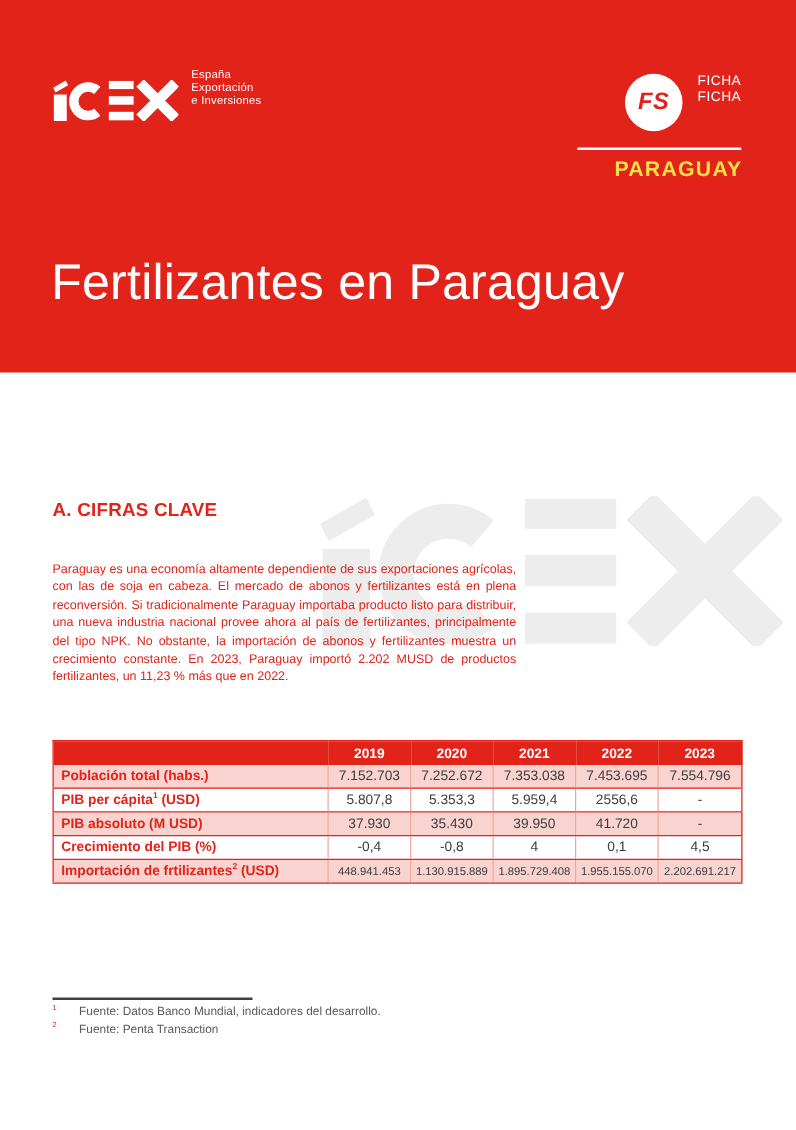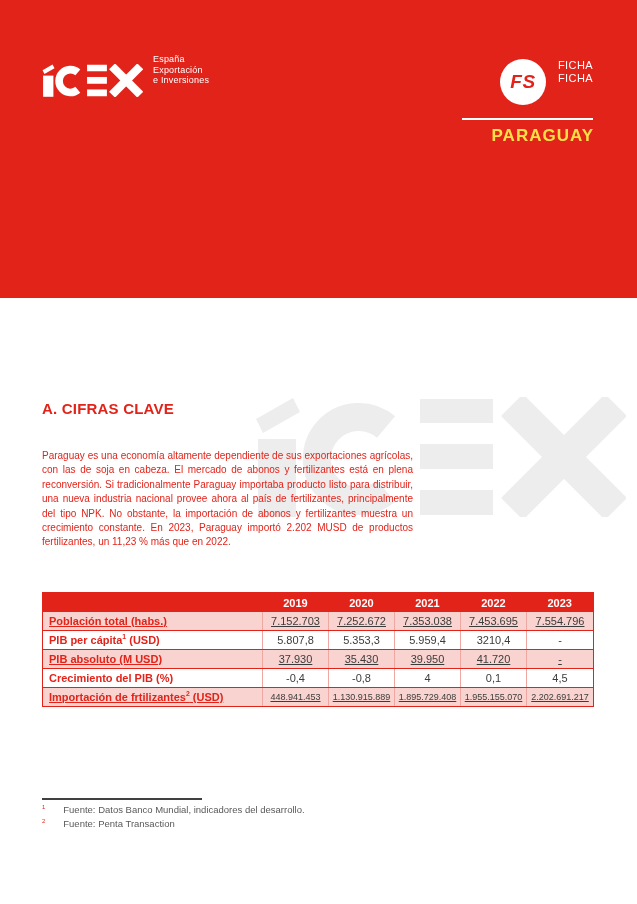--- a/index.html
+++ b/index.html
@@ -37,21 +37,21 @@
   .lead-paragraph { position:absolute; left:42px; top:449px; width:371px; color:#e2231a;
                     font-size:10px; line-height:14.4px; text-align:justify; }
 
   
   .table-wrap { position:absolute; left:42px; top:552px; }
   table.key-figures { border-collapse:collapse; table-layout:fixed; width:551px;
                       border:1px solid #e2231a;margin-top:40px; }
   table.key-figures thead th { background:#e2231a; color:#ffffff; font-size:11px;
                                font-weight:bold; height:19px; padding:0; text-align:center; }
   table.key-figures tbody td { height:18px; padding:0; border-bottom:1px solid #e2231a; background:#ffffff; }
-  table.key-figures tbody tr.shaded td { background:#f8d3cf;text-decoration:underline; }
+  table.key-figures tbody tr.shaded td { background:#f8d3cf; }
   td.label-cell { color:#e2231a; font-weight:bold; text-align:left; padding-left:6px !important;
                   font-size:11px; white-space:nowrap; }
   td.value-cell { color:#3c3c3c; text-align:center; font-size:11px; border-left:1px solid #efa8a1; }
   tr.small td.value-cell { font-size:9px; }
   sup { font-size:0.62em; vertical-align:super; line-height:0; }
 
   
   .footnote-divider { position:absolute; left:42px; top:798px; width:160px; height:1.5px; background:#404040; }
   .footnotes { position:absolute; left:42px; top:803px; font-size:9.5px; line-height:14px; color:#595959; }
   .footnotes sup { color:#e2231a; }
@@ -91,20 +91,21 @@
       <div class="fs-circle">FS</div>
       <div class="fs-label">
         <div>FICHA</div>
         <div>FICHA</div>
       </div>
     </div>
 
     <div class="fs-divider"></div>
     <div class="country">PARAGUAY</div>
 
+    <div class="hero-title">Fertilizantes en Paraguay</div>
   </div>
 
   <svg class="watermark">
       <use href="#icex-logo"></use>
     </svg>
 
   <div class="section-heading">A. CIFRAS CLAVE</div>
   <div class="lead-paragraph">Paraguay es una economía altamente dependiente de sus exportaciones agrícolas, con las de soja en cabeza. El mercado de abonos y fertilizantes está en plena reconversión. Si tradicionalmente Paraguay importaba producto listo para distribuir, una nueva industria nacional provee ahora al país de fertilizantes, principalmente del tipo NPK. No obstante, la importación de abonos y fertilizantes muestra un crecimiento constante. En 2023, Paraguay importó 2.202 MUSD de productos fertilizantes, un 11,23 % más que en 2022.</div>
 
   <div class="table-wrap">
@@ -134,21 +135,21 @@
             <td class="value-cell">7.252.672</td>
             <td class="value-cell">7.353.038</td>
             <td class="value-cell">7.453.695</td>
             <td class="value-cell">7.554.796</td>
           </tr>
           <tr>
             <td class="label-cell">PIB per cápita<sup>1</sup> (USD)</td>
             <td class="value-cell">5.807,8</td>
             <td class="value-cell">5.353,3</td>
             <td class="value-cell">5.959,4</td>
-            <td class="value-cell">3210,4</td>
+            <td class="value-cell">2556,6</td>
             <td class="value-cell">-</td>
           </tr>
           <tr class="shaded">
             <td class="label-cell">PIB absoluto (M USD)</td>
             <td class="value-cell">37.930</td>
             <td class="value-cell">35.430</td>
             <td class="value-cell">39.950</td>
             <td class="value-cell">41.720</td>
             <td class="value-cell">-</td>
           </tr>

